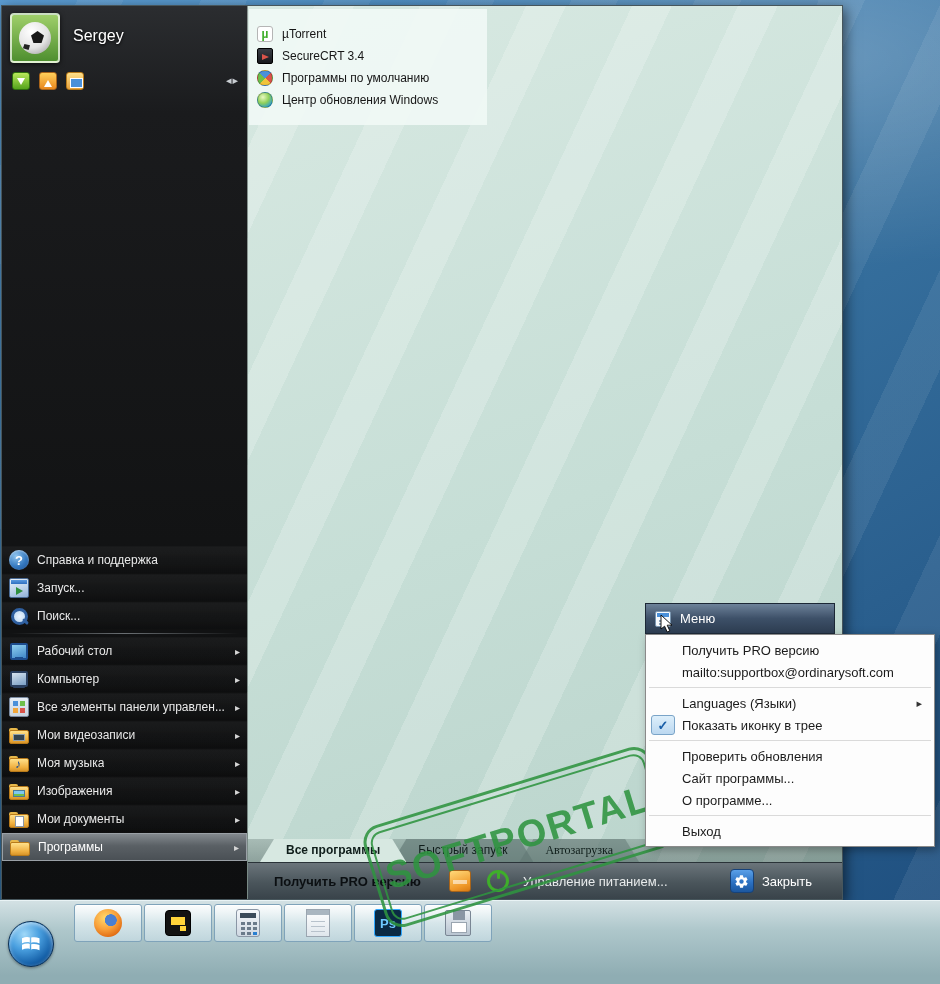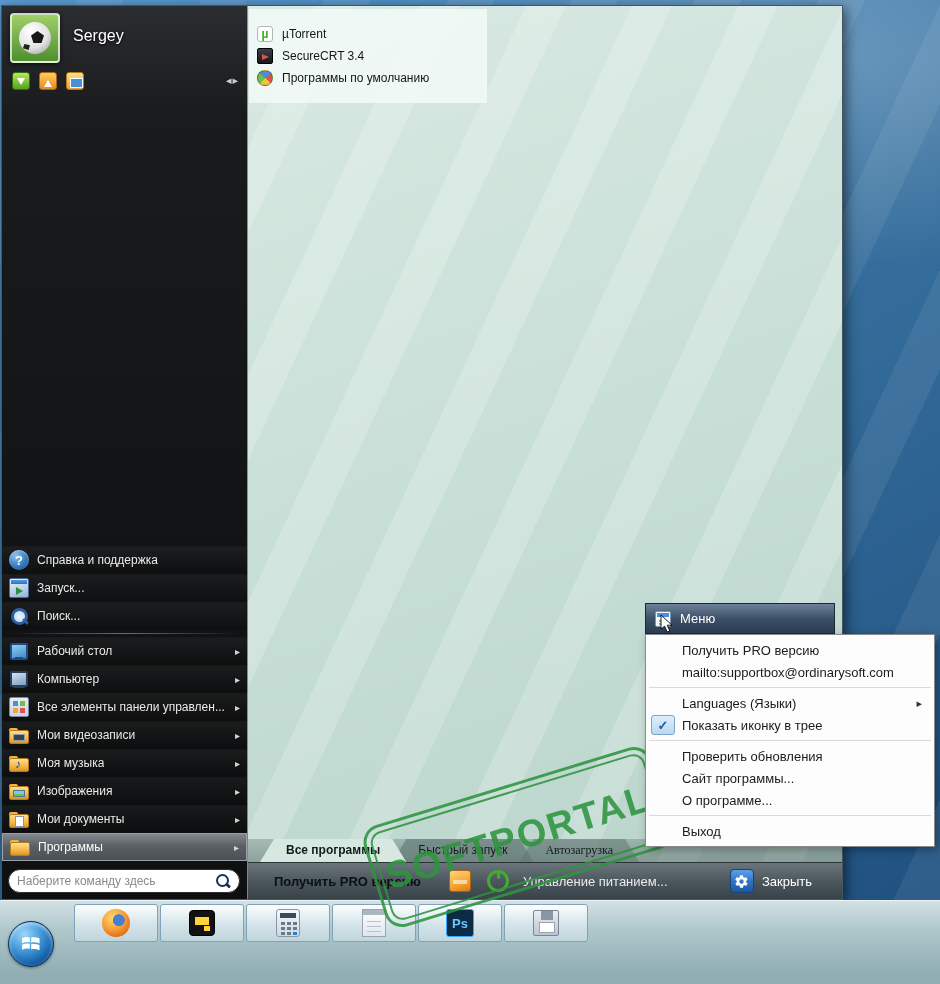--- a/index.html
+++ b/index.html
@@ -225,21 +225,21 @@
     border-top:1px solid #e9f3f5;
   }
   .orb {
     position:absolute; left:8px; top:20px; width:46px; height:46px; border-radius:50%;
     background:radial-gradient(circle at 35% 28%, #9fd8f8 0%, #4aa0e0 35%, #1560a8 70%, #0a3c70 100%);
     border:1px solid #0a2f55; display:flex; align-items:center; justify-content:center;
     box-shadow:inset 0 2px 4px rgba(255,255,255,.6), 0 1px 3px rgba(0,0,0,.4);
   }
   .ql { position:absolute; left:74px; top:3px; display:flex; gap:2px; }
   .qbtn {
-    width:84px; height:38px; border:1px solid #7fa3ba; border-radius:3px;
+    width:68px; height:38px; border:1px solid #7fa3ba; border-radius:3px;
     background:linear-gradient(180deg, rgba(255,255,255,.95), rgba(223,237,241,.78) 50%, rgba(201,221,229,.72));
     display:flex; align-items:center; justify-content:center; box-shadow:inset 0 1px 0 #fff;
   }
   .ti { position:relative; flex:0 0 auto; }
   .ti-firefox { width:28px; height:28px; border-radius:50%;
     background:
       radial-gradient(circle at 60% 40%, #4a7fd0 0 24%, transparent 26%),
       radial-gradient(circle at 40% 32%, #ffdb6e, #f8a03a 45%, #e06a12 78%, #b84a08); }
   .ti-dark { width:26px; height:26px; background:#121212; border-radius:4px; border:1px solid #000; }
   .ti-dark::before { content:""; position:absolute; left:5px; top:6px; width:14px; height:8px; background:#ffd43a; }
@@ -343,39 +343,39 @@
           <span class="nav-label">Мои документы</span>
           <span class="arr"></span>
         </div>
         <div class="nav-item hl">
           <span class="mi ic-folder"></span>
           <span class="nav-label">Программы</span>
           <span class="arr"></span>
         </div>
       </div>
 
-      <div class="search-box">
-        <input type="text" placeholder="Наберите команду здесь" style="">
-        <span class="sb-icon"></span>
-      </div>
     </div>
 
     <div class="right-panel">
       <div class="flyout">
         <div class="flyout-item">
           <span class="fi fi-utorrent"></span>
           <span>µTorrent</span>
         </div>
         <div class="flyout-item">
           <span class="fi fi-securecrt"></span>
           <span>SecureCRT 3.4</span>
         </div>
         <div class="flyout-item">
           <span class="fi fi-default"></span>
           <span>Программы по умолчанию</span>
+        </div>
+        <div class="flyout-item">
+          <span class="fi fi-update"></span>
+          <span>Центр обновления Windows</span>
         </div>
       </div>
 
       <div class="tabs-row">
         <div class="tab active">
           <span>Все программы</span>
         </div>
         <div class="tab inactive1">
           <span>Быстрый запуск</span>
         </div>

